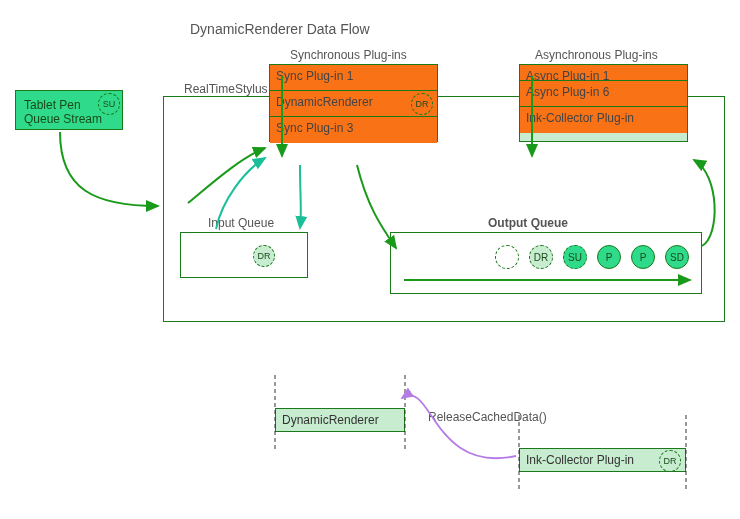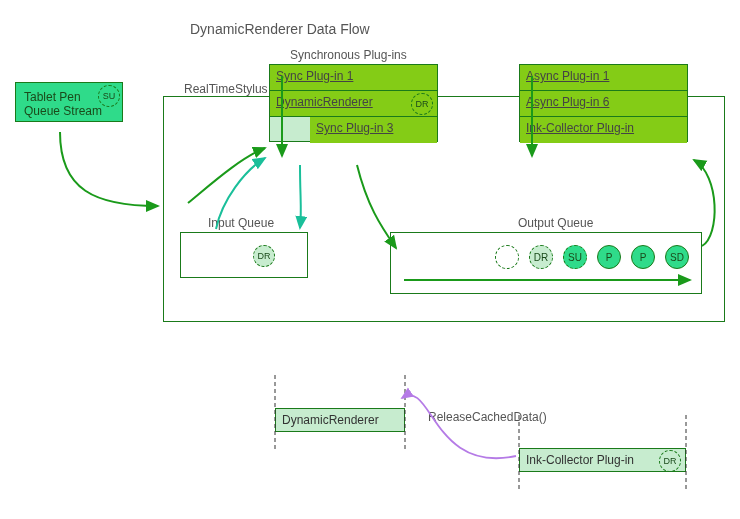--- a/index.html
+++ b/index.html
@@ -25,21 +25,21 @@
     position: absolute;
     font-size: 12px;
     color: #555;
   }
   .box {
     position: absolute;
     border: 1px solid #1a7a1a;
     box-sizing: border-box;
   }
   .fill-mid   { background: #c7eccf; }
-  .fill-light { background: #84cc16; text-decoration: underline; }
+  .fill-light { background: #f97316; }
   .fill-dark  { background: #2fdb8a; }
   .plain { background: #fff; }
   .row {
     border-bottom: 1px solid #1a7a1a;
     padding: 4px 6px;
     color: #444;
     position: relative;
     box-sizing: border-box;
   }
   .row:last-child { border-bottom: none; }
@@ -71,54 +71,55 @@
     width: 22px; height: 22px; font-size: 9px;
   }
 </style>
 </head>
 <body>
 
 <div class="stage">
 
   <div class="title" style="left:190px; top:21px;">DynamicRenderer Data Flow</div>
 
-  <div class="box fill-dark" style="left:15px; top:82px; width:108px; height:40px;">
+  <div class="box fill-dark" style="left:15px; top:90px; width:108px; height:40px;">
     <div class="tablet-text">
       <span>Tablet Pen</span><br>
       <span>Queue Stream</span>
     </div>
     <div class="token tok-dashed tok-sm" style="left:82px; top:2px; background:transparent;">SU</div>
   </div>
 
   <div class="label" style="left:184px; top:82px;">RealTimeStylus</div>
 
   <div class="box plain" style="left:163px; top:96px; width:562px; height:226px;"></div>
 
   <div class="label" style="left:290px; top:48px;">Synchronous Plug-ins</div>
   <div class="box fill-mid" style="left:269px; top:64px; width:169px; height:78px;">
     <div class="row fill-light" style="height:26px;">Sync Plug-in 1</div>
     <div class="row fill-light" style="height:26px; position:relative;">
       <span>DynamicRenderer</span>
       <span class="token tok-dashed tok-sm" style="right:4px; top:2px; background:transparent;">DR</span>
     </div>
-    <div class="row fill-light" style="height:26px;margin-left:40px;">Sync Plug-in 3</div>
+    <div class="row fill-light" style="height:26px;">Sync Plug-in 3</div>
   </div>
 
+  <div class="label" style="left:535px; top:48px;">Asynchronous Plug-ins</div>
   <div class="box fill-mid" style="left:519px; top:64px; width:169px; height:78px;">
-    <div class="row fill-light" style="height:26px;">Async Plug-in 1</div>
+    <div class="row fill-light" style="height:16px;">Async Plug-in 1</div>
     <div class="row fill-light" style="height:26px;">Async Plug-in 6</div>
     <div class="row fill-light" style="height:26px;">Ink-Collector Plug-in</div>
   </div>
 
   <div class="label" style="left:208px; top:216px;">Input Queue</div>
   <div class="box plain" style="left:180px; top:232px; width:128px; height:46px;">
     <div class="token tok-dashed tok-light tok-sm" style="left:72px; top:12px;">DR</div>
   </div>
 
-  <div class="label" style="left:518px; top:216px;">Output Queue</div>
+  <div class="label" style="left:488px; top:216px;font-weight:bold;">Output Queue</div>
   <div class="box plain" style="left:390px; top:232px; width:312px; height:62px;">
     <div class="token tok-dashed tok-empty" style="left:104px; top:12px;"></div>
     <div class="token tok-dashed tok-light" style="left:138px; top:12px;">DR</div>
     <div class="token tok-dashed tok-dark" style="left:172px; top:12px;">SU</div>
     <div class="token tok-solid tok-dark" style="left:206px; top:12px;">P</div>
     <div class="token tok-solid tok-dark" style="left:240px; top:12px;">P</div>
     <div class="token tok-solid tok-dark" style="left:274px; top:12px;">SD</div>
   </div>
 
   <div class="box fill-mid" style="left:275px; top:408px; width:130px; height:24px; padding:4px 6px;">DynamicRenderer</div>

